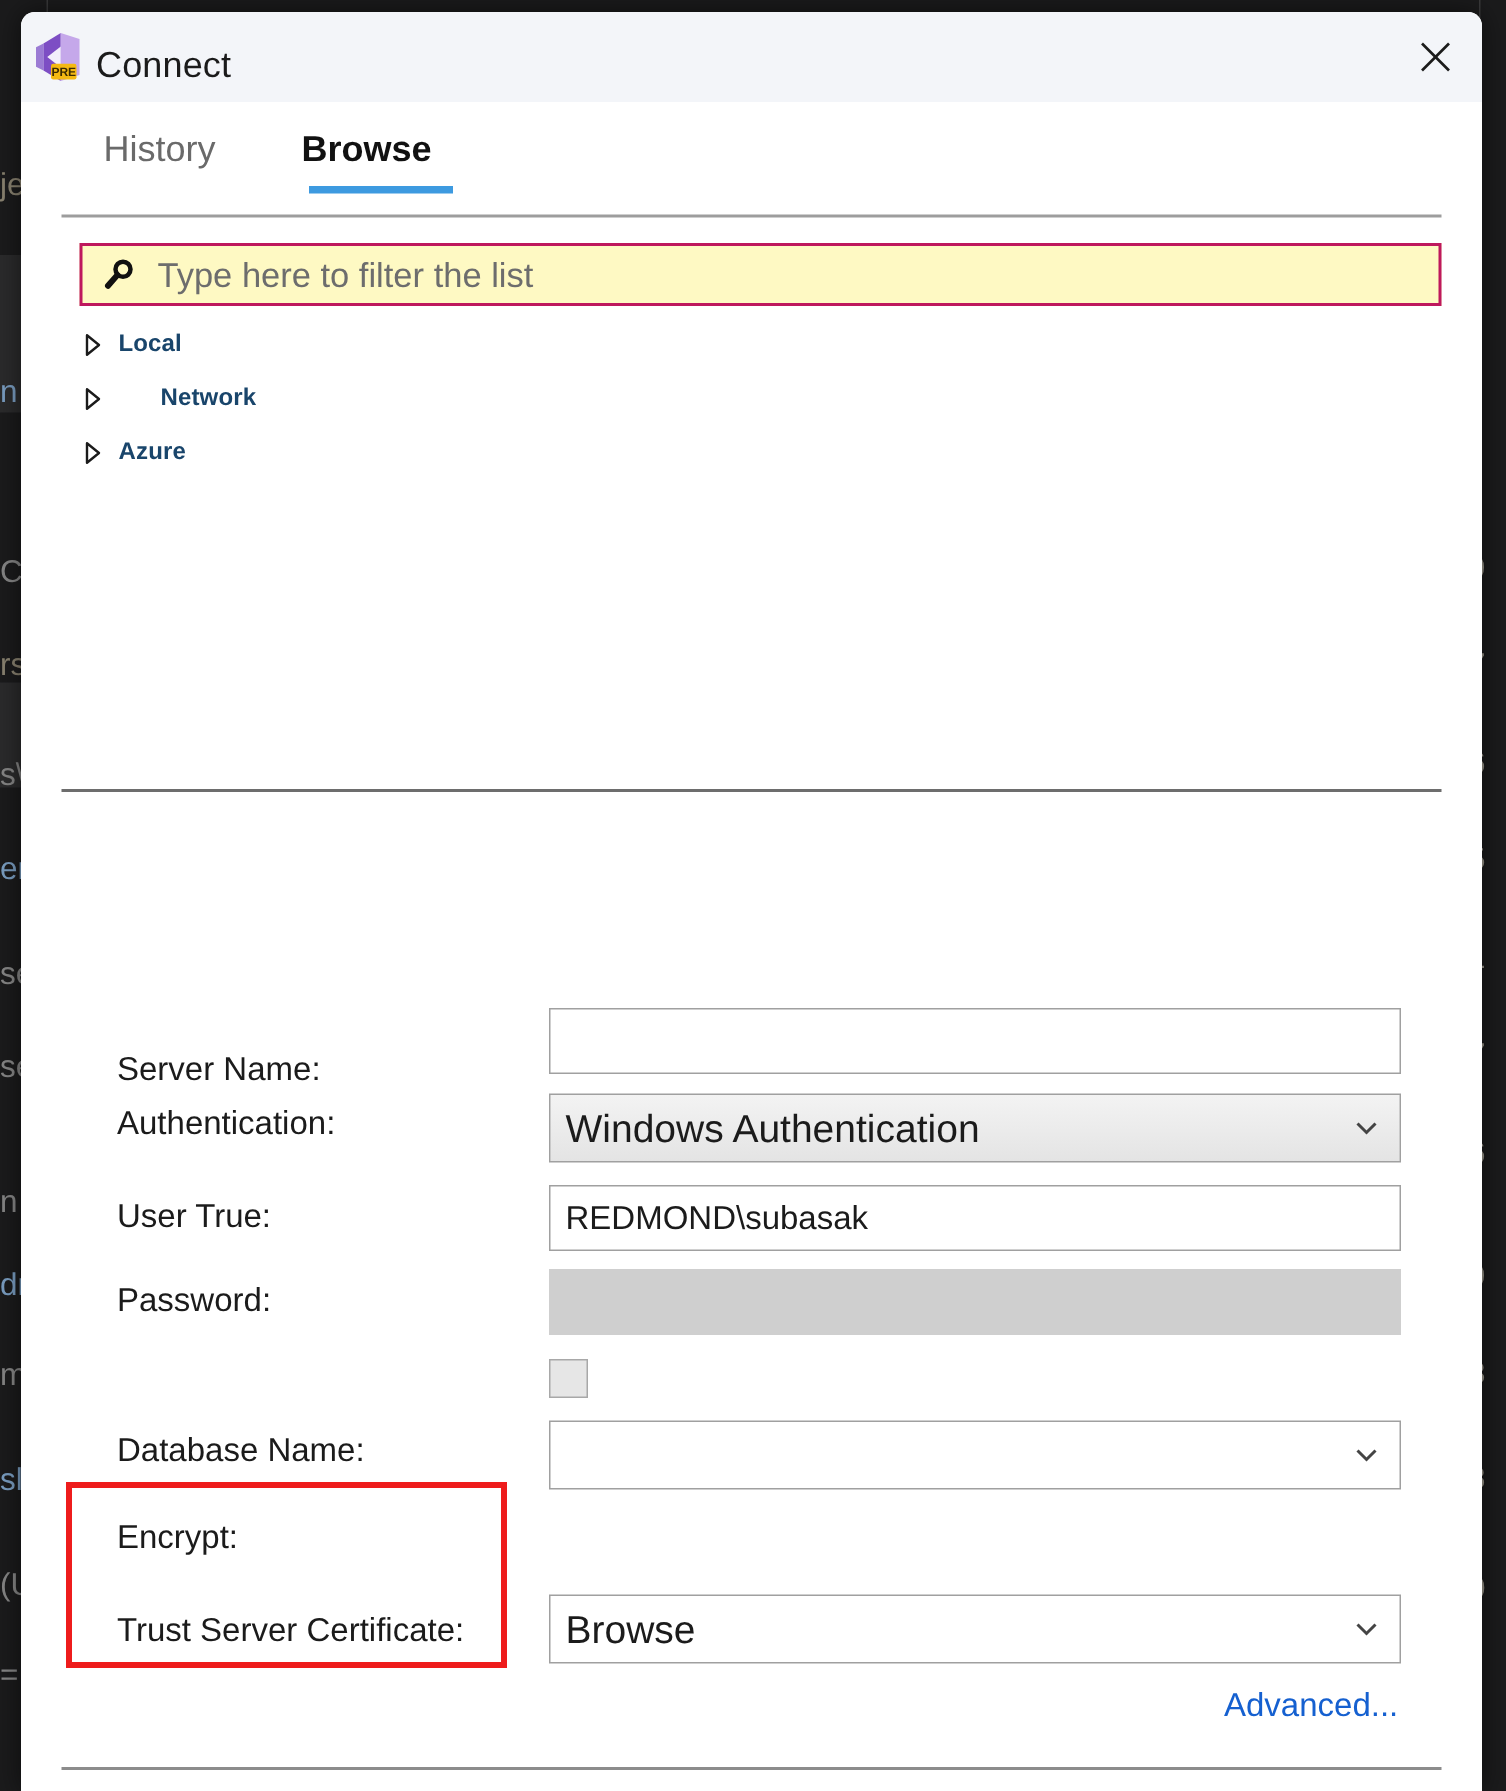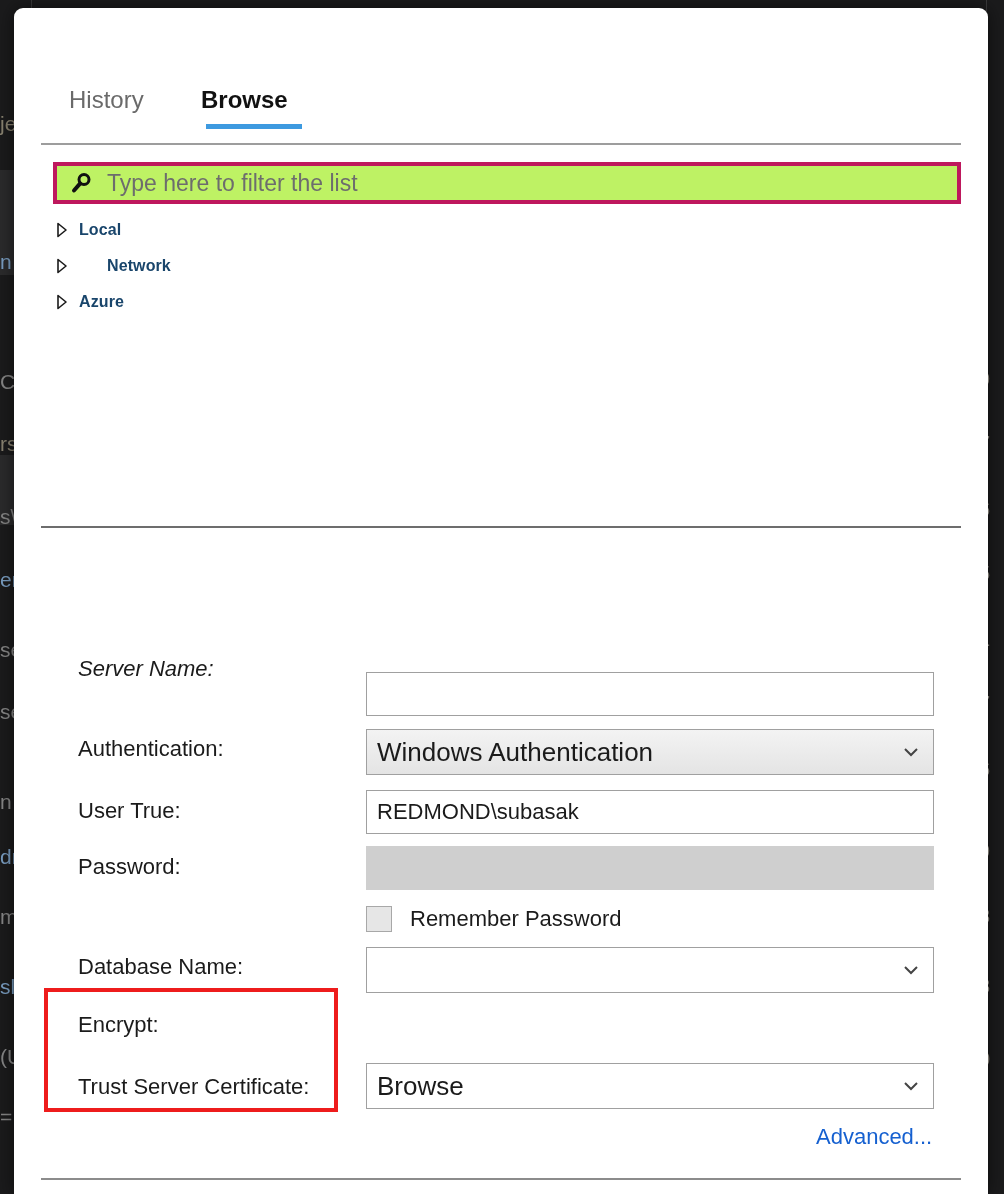--- a/index.html
+++ b/index.html
@@ -116,22 +116,22 @@
   #tabs-divider {
     position: absolute;
     left: 27px; top: 75px; width: 920px; height: 2px;
     background: #9d9d9d;
   }
 
   
   #search-box {
     position: absolute;
     left: 39px; top: 94px; width: 908px; height: 42px;
-    border: 4px solid #be185d;
-    background: #bef264;
+    border: 2px solid #be185d;
+    background: #fef9c3;
     box-sizing: border-box;
     display: flex;
     align-items: center;
   }
   #search-icon {
     margin-left: 14px;
     width: 22px; height: 22px;
     flex: none;
   }
   #search-input-text {
@@ -215,21 +215,21 @@
     transform: translateY(-50%);
     width: 16px; height: 10px;
   }
   .disabled-box {
     height: 44px;
     background: #cfcfcf;
     border: none;
   }
 
   
-  #lbl-server   { top: 588px; font-style: italic; }
+  #lbl-server   { top: 632px; }
   #fld-server   { top: 604px; }
   #lbl-auth     { top: 668px; }
   #fld-auth     { top: 661px; }
   #lbl-user     { top: 730px; }
   #fld-user     { top: 722px; }
   #lbl-pass     { top: 786px; }
   #fld-pass     { top: 778px; }
   #fld-remember { top: 838px; }
   #lbl-db       { top: 886px; }
   #fld-db       { top: 879px; }
@@ -320,20 +320,41 @@
       <div class="bd-text num" style="left: 968px; top: 840px;">39</div>
       <div class="bd-text num" style="left: 968px; top: 905px;">13</div>
       <div class="bd-text num" style="left: 968px; top: 975px;">38</div>
       <div class="bd-text num" style="left: 968px; top: 1048px;">20</div>
     </div>
   <div id="bd-shadow-corner"></div>
 </div>
 
 <div id="dialog">
 
+  <div id="titlebar">
+    <div id="vs-icon">
+      <svg width="36" height="34" viewBox="0 0 36 34">
+        <path d="M2 10.5 L7 8 L7 26 L2 23.5 Z" fill="#9b7bd4"></path>
+        <path d="M7 8 L18.5 1 L18.5 33 L7 26 Z" fill="#7d4ec4"></path>
+        <path d="M18.5 1 L31 5 L31 29 L18.5 33 Z" fill="#c5a8ea"></path>
+        <path d="M7 17 L18.5 8.5 L18.5 25.5 Z" fill="#ffffff" opacity="0.0"></path>
+        <path d="M9.5 17 L18.5 10 L18.5 24 Z" fill="#f3eefb"></path>
+        <path d="M18.5 10 L25.5 6 L25.5 28 L18.5 24 Z" fill="#a97fe0" opacity="0.0"></path>
+        <rect x="12" y="21.5" width="17" height="10.5" rx="1.5" fill="#f5b912"></rect>
+        <text x="20.5" y="29.6" font-family="'Liberation Sans',sans-serif" font-size="8" font-weight="bold" fill="#3b2a00" text-anchor="middle">PRE</text>
+      </svg>
+    </div>
+    <div id="title-text">Connect</div>
+    <div id="close-btn">
+      <svg width="22" height="22" viewBox="0 0 22 22">
+        <line x1="2" y1="2" x2="20" y2="20" stroke="#1b1b1b" stroke-width="1.8"></line>
+        <line x1="20" y1="2" x2="2" y2="20" stroke="#1b1b1b" stroke-width="1.8"></line>
+      </svg>
+    </div>
+  </div>
 
   <div id="dlg-body">
 
     <div class="tab" id="tab-history">History</div>
     <div class="tab" id="tab-browse">Browse</div>
     <div id="tab-underline"></div>
     <div id="tabs-divider"></div>
 
     <div id="search-box">
       <svg id="search-icon" viewBox="0 0 22 22">
@@ -384,21 +405,20 @@
       <div class="textbox">REDMOND\subasak</div>
     </div>
 
     <div class="form-label" id="lbl-pass">Password:</div>
     <div class="field" id="fld-pass">
       <div class="disabled-box"></div>
     </div>
 
     <div id="fld-remember">
       <div id="remember-check"></div>
-      <span id="remember-label">Remember Password</span>
     </div>
 
     <div class="form-label" id="lbl-db">Database Name:</div>
     <div class="field" id="fld-db">
       <div class="combo">
         <span></span>
         <svg class="chev" viewBox="0 0 16 10">
           <path d="M2 2 L8 8 L14 2" fill="none" stroke="#444444" stroke-width="2"></path>
         </svg>
       </div>

